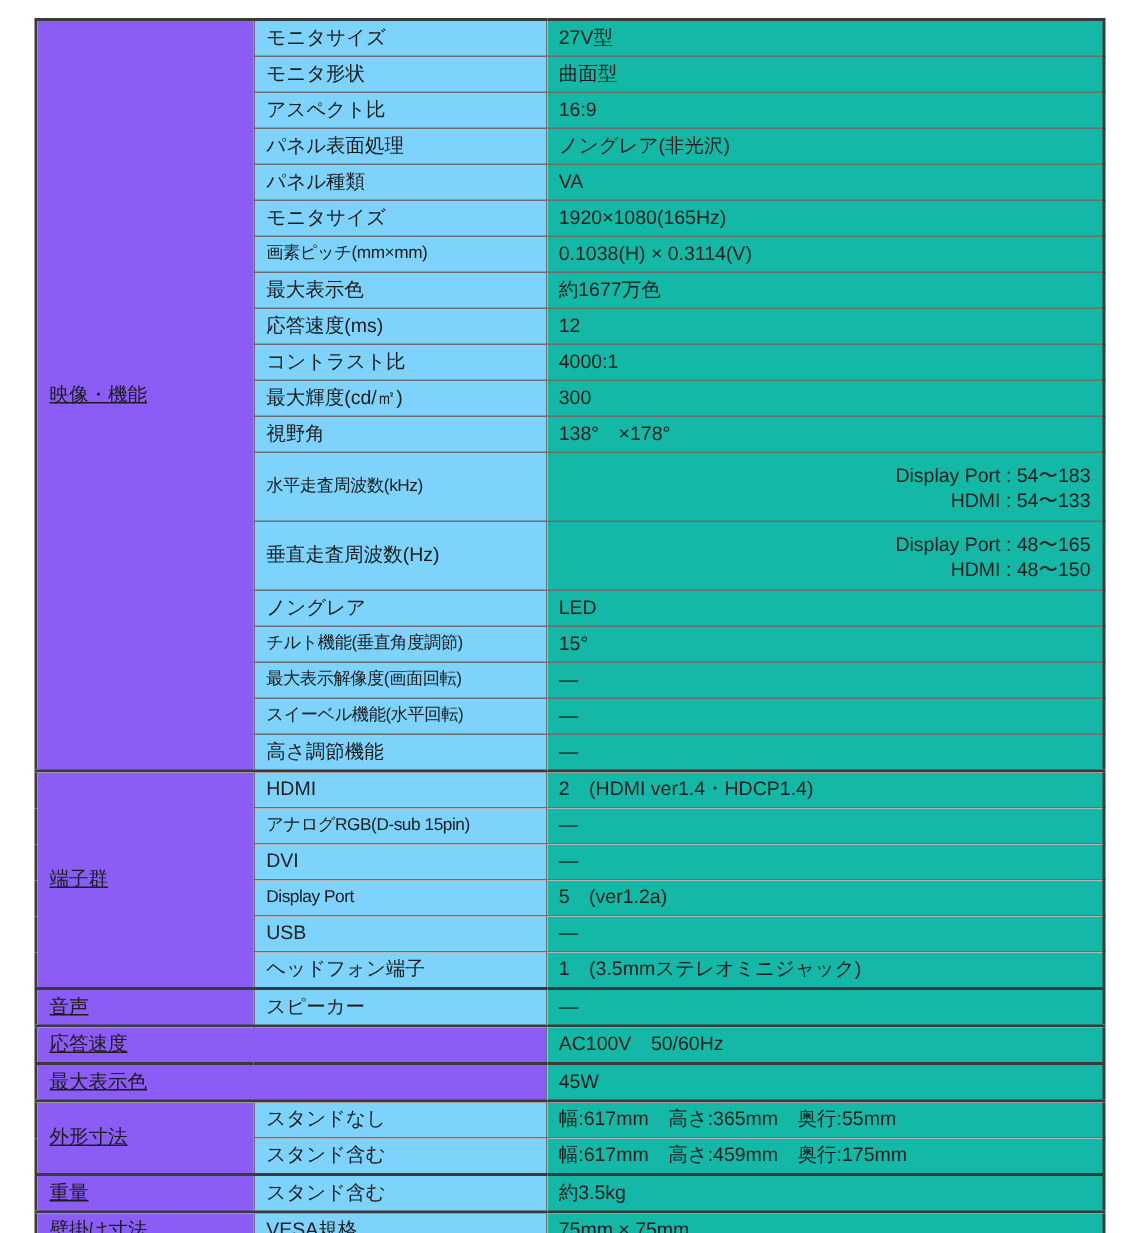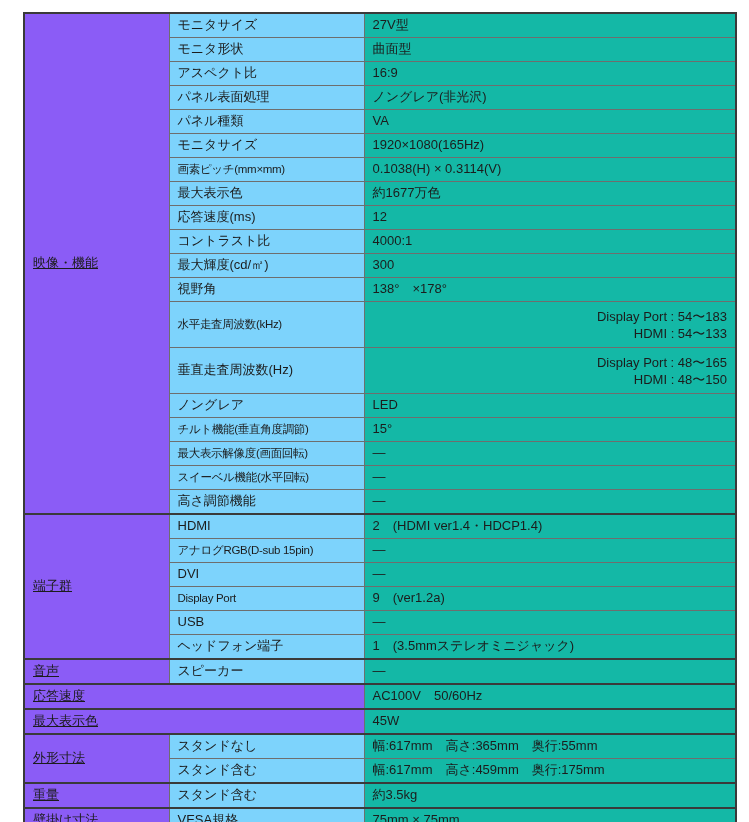--- a/index.html
+++ b/index.html
@@ -169,21 +169,21 @@
           <tr>
             <td class="lbl condensed">アナログRGB(D-sub 15pin)</td>
             <td class="val">—</td>
           </tr>
           <tr>
             <td class="lbl">DVI</td>
             <td class="val">—</td>
           </tr>
           <tr>
             <td class="lbl condensed">Display Port</td>
-            <td class="val">9　(ver1.2a)</td>
+            <td class="val">5　(ver1.2a)</td>
           </tr>
           <tr>
             <td class="lbl">USB</td>
             <td class="val">—</td>
           </tr>
           <tr>
             <td class="lbl">ヘッドフォン端子</td>
             <td class="val">1　(3.5mmステレオミニジャック)</td>
           </tr>
           <tr>

